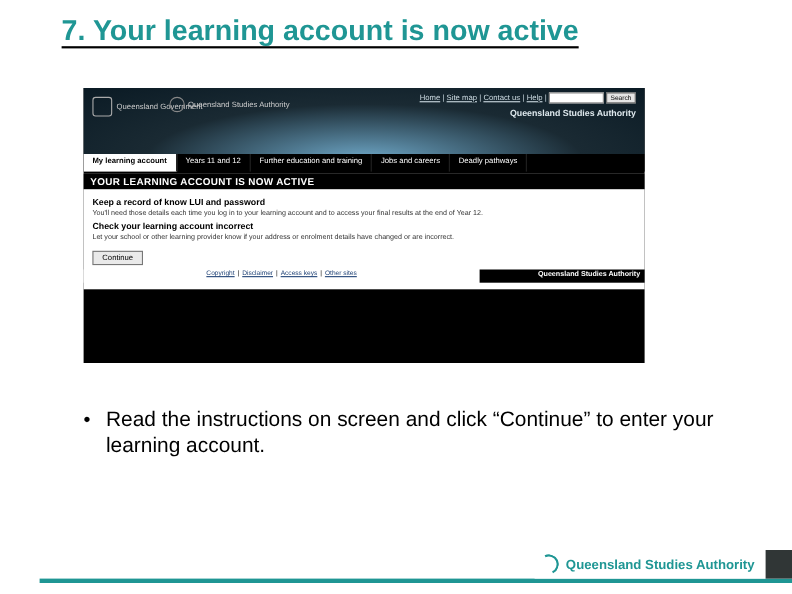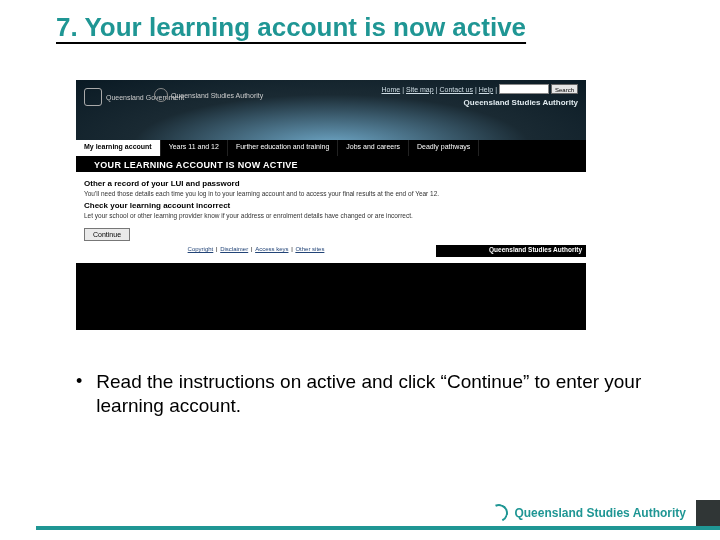--- a/index.html
+++ b/index.html
@@ -21,21 +21,21 @@
   .search-box { display: inline-block; width: 50px; height: 10px; background: #fff; border: 1px solid #888; vertical-align: middle; }
   .search-btn { display: inline-block; padding: 0 3px; height: 10px; line-height: 10px; background: #e5e5e5; border: 1px solid #666; font-size: 6px; color: #000; vertical-align: middle; }
   .sub-brand { position: absolute; right: 8px; top: 18px; font-size: 8px; font-weight: bold; color: #dfe9ee; }
   .student-connect { position: absolute; right: 10px; top: 32px; font-family: Arial, sans-serif; font-size: 18px; font-weight: 900; font-style: italic; color: #fff; letter-spacing: .5px; text-shadow: 0 0 3px rgba(0,0,0,.6); }
   
   .navbar { display: flex; background: #000; height: 16px; }
   .tab { font-size: 7px; color: #fff; padding: 3px 8px; border-right: 1px solid #222; white-space: nowrap; }
   .tab.active { background: #fff; color: #000; font-weight: bold; }
   
   .content { background: #fff; color: #000; padding: 0 0 6px 0; position: relative; }
-  .banner { background: #000; color: #fff; font-size: 9px; font-weight: bold; letter-spacing: .3px; padding: 2px 18px; margin-top: 2px; }
+  .banner { background: #000; color: #fff; font-size: 9px; font-weight: bold; letter-spacing: .3px; padding: 2px 6px; margin-top: 2px; }
   .c-body { padding: 4px 8px 2px 8px; }
   .h-keep { font-size: 8px; font-weight: bold; margin: 3px 0 2px; }
   .p-small { font-size: 6.5px; color: #333; margin-bottom: 4px; }
   .h-check { font-size: 8px; font-weight: bold; margin: 2px 0 2px; }
   .cont-btn { display: inline-block; font-size: 7px; padding: 2px 8px; background: #eaeaea; border: 1px solid #777; margin: 3px 0 2px; }
   .foot-row { display: flex; height: 12px; }
   .foot-links { flex: 1; background: #fff; font-size: 6px; text-align: center; padding-top: 1px; }
   .foot-links a { color: #247; text-decoration: underline; margin: 0 1px; }
   .foot-brand { width: 150px; background: #000; color: #fff; font-size: 6.5px; font-weight: bold; text-align: right; padding: 1px 4px 0 0; }
   
@@ -85,41 +85,41 @@
       <div class="tab active">My learning account</div>
       <div class="tab">Years 11 and 12</div>
       <div class="tab">Further education and training</div>
       <div class="tab">Jobs and careers</div>
       <div class="tab">Deadly pathways</div>
     </div>
 
     <div class="content">
       <div class="banner">YOUR LEARNING ACCOUNT IS NOW ACTIVE</div>
       <div class="c-body">
-        <div class="h-keep">Other a record of your LUI and password</div>
+        <div class="h-keep">Keep a record of know LUI and password</div>
         <div class="p-small">You'll need those details each time you log in to your learning account and to access your final results at the end of Year 12.</div>
         <div class="h-check">Check your learning account incorrect</div>
         <div class="p-small">Let your school or other learning provider know if your address or enrolment details have changed or are incorrect.</div>
         <span class="cont-btn">Continue</span>
       </div>
       <div class="foot-row">
         <div class="foot-links">
           <a>Copyright</a> |
           <a>Disclaimer</a> |
           <a>Access keys</a> |
           <a>Other sites</a>
         </div>
         <div class="foot-brand">Queensland Studies Authority</div>
       </div>
     </div>
   </div>
 
   <div class="bullets">
     <div class="bul">•</div>
-    <div class="bul-text">Read the instructions on active and click “Continue” to enter your learning account.</div>
+    <div class="bul-text">Read the instructions on screen and click “Continue” to enter your learning account.</div>
   </div>
 
   <div class="band"></div>
   <div class="brand-bar">
     <div class="brand-white">
       <div class="sweep"></div>
       <div class="txt">Queensland Studies Authority</div>
     </div>
     <div class="brand-dark"></div>
   </div>

